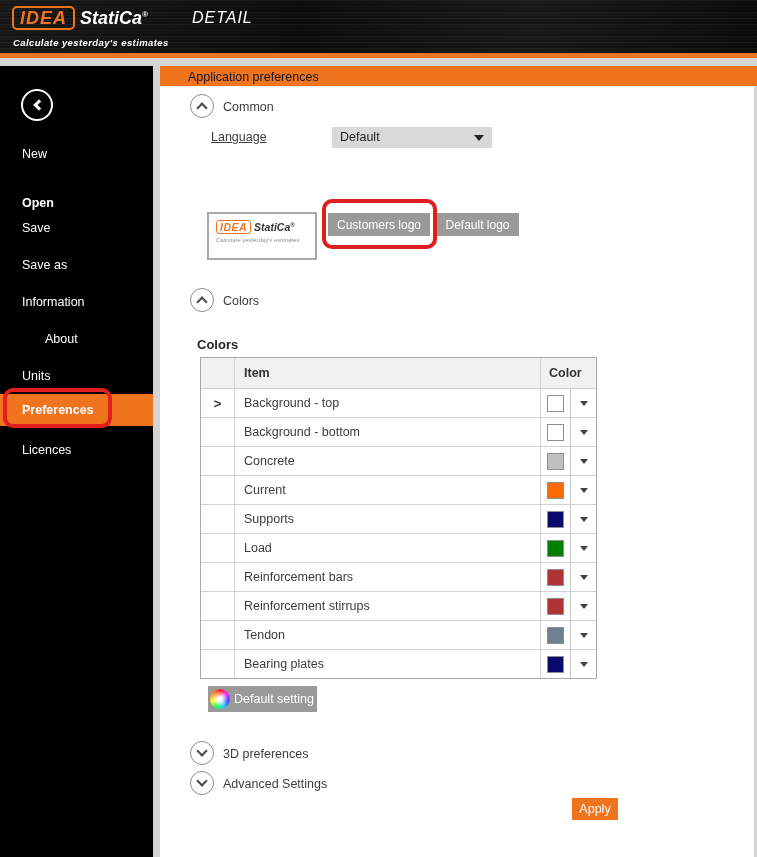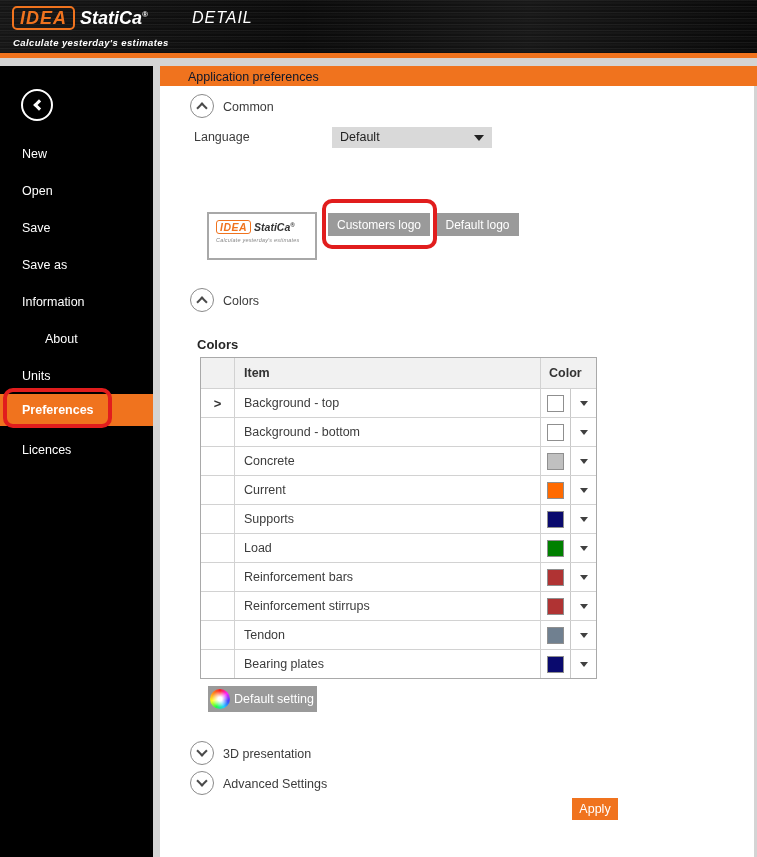--- a/index.html
+++ b/index.html
@@ -119,21 +119,21 @@
   </div>
   <div class="hdr-orange"></div>
   <div class="gray-h"></div>
 
   <div class="sidebar">
     <div class="back-circle">
       <div class="back-chev"></div>
     </div>
     <div id="side-items">
         <div class="side-item" style="top: 75px;">New</div>
-        <div class="side-item" style="top: 112px;">Open</div>
+        <div class="side-item" style="top: 124px; font-weight: bold;">Open</div>
         <div class="side-item" style="top: 149px;">Save</div>
         <div class="side-item" style="top: 186px;">Save as</div>
         <div class="side-item" style="top: 223px;">Information</div>
         <div class="side-item" style="top: 260px; margin-left: 23px;">About</div>
         <div class="side-item" style="top: 297px;">Units</div>
         <div class="side-item active" style="top: 328px;">Preferences</div>
         <div class="side-item" style="top: 371px;">Licences</div>
       </div>
   </div>
   <div class="gray-v"></div>
@@ -141,21 +141,21 @@
 
   <div class="red-annot" style="left:3px; top:388px; width:109px; height:40px;"></div>
 
   <div class="appbar">Application preferences</div>
 
   <div class="toggle-circle" style="left:190px; top:94px;">
     <div class="chev up"></div>
   </div>
   <div class="section-label" style="left:223px; top:100px;">Common</div>
 
-  <div class="field-label" style="left:194px; top:130px;">Language</div>
+  <div class="field-label" style="left:211px; top:130px;text-decoration:underline;">Language</div>
   <div class="dropdown">
     <span>Default</span>
     <div class="dd-caret"></div>
   </div>
 
   <div class="logo-preview">
     <div class="mini-row">
       <span class="mini-idea">IDEA</span>
       <span class="mini-statica"><span>StatiCa</span><span class="mini-reg">®</span></span>
     </div>
@@ -305,21 +305,21 @@
   </div>
 
   <button class="default-setting-btn">
     <span class="color-wheel"></span>
     <span>Default setting</span>
   </button>
 
   <div class="toggle-circle" style="left:190px; top:741px;">
     <div class="chev down"></div>
   </div>
-  <div class="section-label" style="left:223px; top:747px;">3D presentation</div>
+  <div class="section-label" style="left:223px; top:747px;">3D preferences</div>
 
   <div class="toggle-circle" style="left:190px; top:771px;">
     <div class="chev down"></div>
   </div>
   <div class="section-label" style="left:223px; top:777px;">Advanced Settings</div>
 
   <button class="apply-btn">Apply</button>
 
 </div>
 

